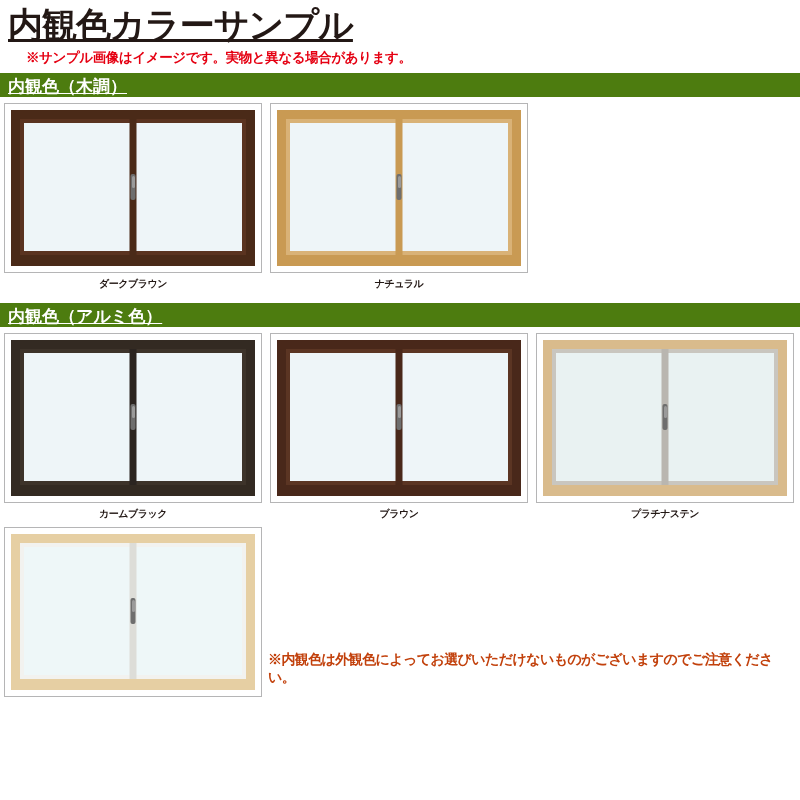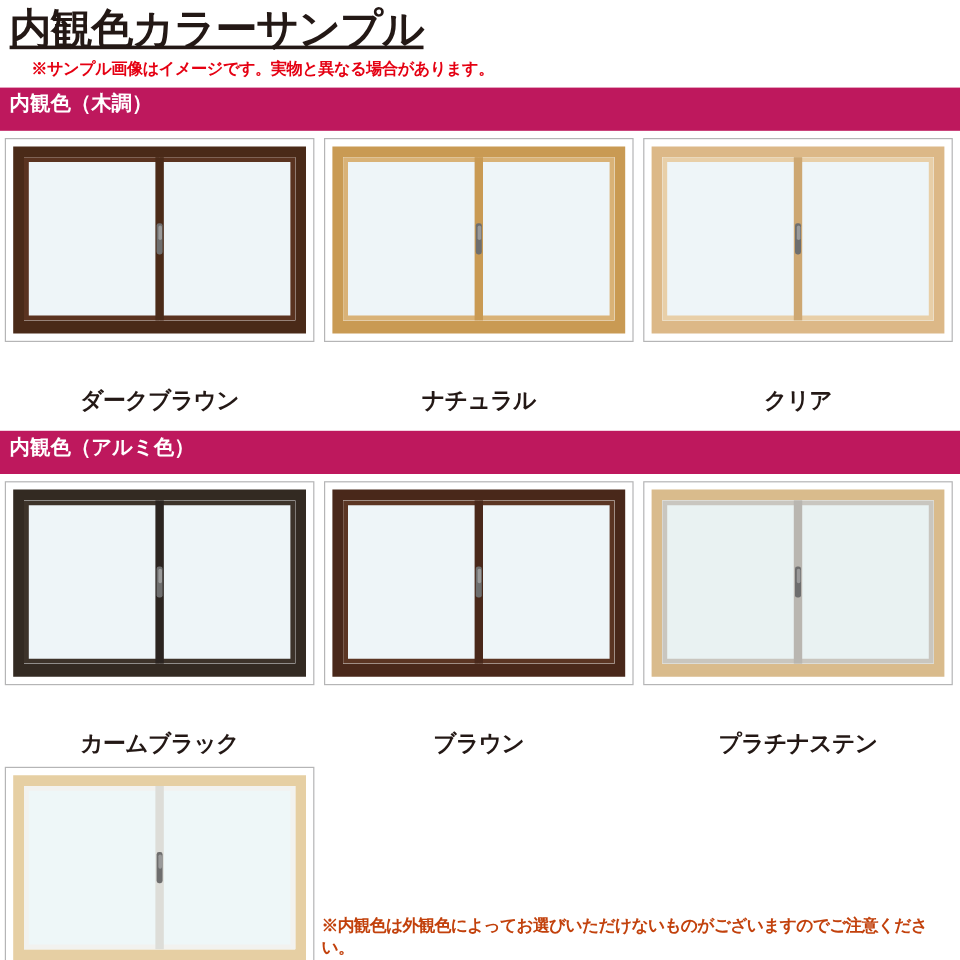--- a/index.html
+++ b/index.html
@@ -32,49 +32,49 @@
     color: #e50012;
     font-size: 13.5px;
     font-weight: bold;
     padding: 4px 0 0 6px;
     letter-spacing: -0.4px;
     margin-left: 20px;
   }
 
   
   .section-bar {
-    background: #be185d;
+    background: #4d7c0f;
     color: #ffffff;
     font-weight: bold;
     font-size: 17px;
     letter-spacing: 0px;
     padding: 3px 0 4px 8px;
     margin-top: 6px;
-    height: 36px;
+    height: 24px;
     line-height: 22px;
+    text-decoration: underline;
   }
 
   
   .grid {
     display: flex;
     flex-wrap: wrap;
     gap: 0px 8px;
     padding: 6px 4px 0 4px;
   }
   .cell {
     width: 258px;
   }
   .cell-caption {
     text-align: center;
-    font-size: 19px;
+    font-size: 10px;
     font-weight: bold;
     letter-spacing: -0.5px;
     padding: 4px 0 6px 0;
     color: #231815;
-    margin-top: 32px;
   }
 
   
   .win {
     position: relative;
     width: 258px;
     height: 170px;
     border: 1px solid #b5b5b6;
     background: #ffffff;
     padding: 6px;
@@ -184,33 +184,20 @@
             <div class="sash left" style="border-color:#d9b277; background:#eef5f8;"></div>
             <div class="sash right" style="border-color:#d9b277; background:#eef5f8;"></div>
             <div class="meeting" style="background:#c99a53;"></div>
             <div class="handle"></div>
           </div>
         </div>
       </div>
       <div class="cell-caption">ナチュラル</div>
     </div>
 
-    <div class="cell">
-      <div class="win">
-        <div class="frame" style="border-color:#dcb887;">
-          <div class="glass-wrap">
-            <div class="sash left" style="border-color:#e8cfa8; background:#eef5f8;"></div>
-            <div class="sash right" style="border-color:#e8cfa8; background:#eef5f8;"></div>
-            <div class="meeting" style="background:#cda772;"></div>
-            <div class="handle"></div>
-          </div>
-        </div>
-      </div>
-      <div class="cell-caption">クリア</div>
-    </div>
 
   </div>
 
   <div class="section-bar">内観色（アルミ色）</div>
 
   <div class="grid">
 
     <div class="cell">
       <div class="win">
         <div class="frame" style="border-color:#332a22;">

